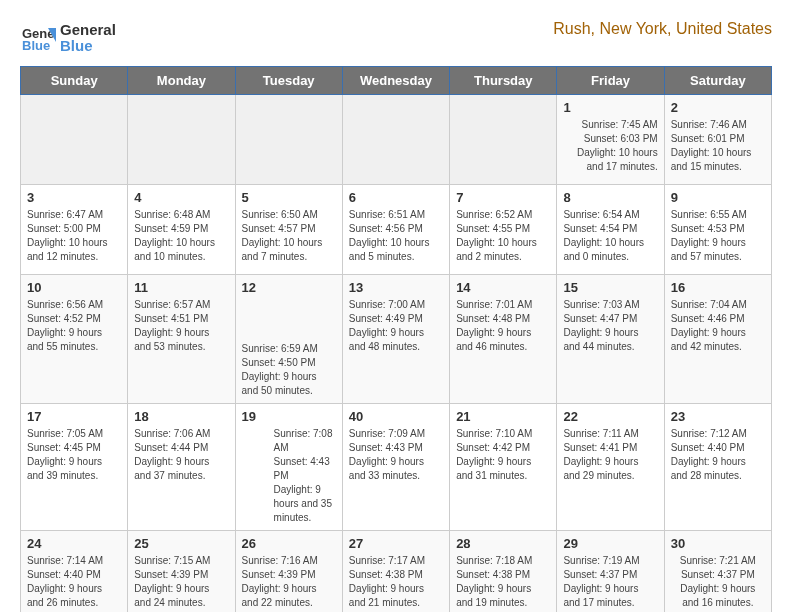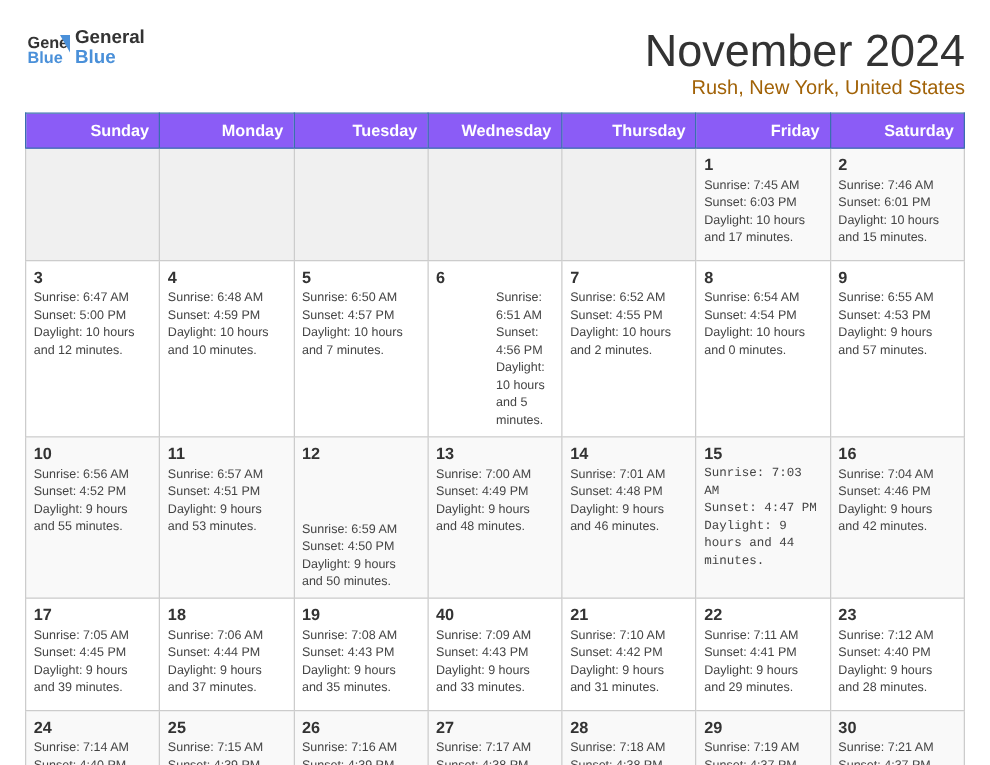--- a/index.html
+++ b/index.html
@@ -36,26 +36,26 @@
     .calendar-subtitle {
       font-size: 16px;
       color: #a16207;
     }
     table {
       width: 100%;
       border-collapse: collapse;
       table-layout: fixed;
     }
     thead tr th {
-      background-color: #8b5cf6;
+      background-color: #737373;
       color: white;
       font-size: 13px;
       font-weight: bold;
       padding: 6px 8px;
-      text-align: right;
+      text-align: center;
       border: 1px solid #3a6faf;
     }
     tbody tr td {
       border: 1px solid #ccc;
       vertical-align: top;
       padding: 5px 6px;
       font-size: 10.5px;
       color: #333;
       height: 90px;
       background: #fff;
@@ -87,21 +87,20 @@
       <text x="2" y="18" font-size="13" font-weight="bold" fill="#333">General</text>
       <text x="2" y="30" font-size="13" font-weight="bold" fill="#4a90d9">Blue</text>
       <polygon points="28,8 36,8 36,22" fill="#4a90d9"></polygon>
     </svg>
     <div>
       <div style="font-size:15px;font-weight:bold;color:#333;line-height:1.1">General</div>
       <div style="font-size:15px;font-weight:bold;color:#4a90d9;line-height:1.1">Blue</div>
     </div>
   </div>
   <div class="title-section">
-    <div class="calendar-title">November 2024</div>
     <div class="calendar-subtitle">Rush, New York, United States</div>
   </div>
 </div>
 
 <table>
   <thead>
     <tr id="header-row">
     <th>Sunday</th>
         <th>Monday</th>
         <th>Tuesday</th>
@@ -113,21 +112,21 @@
   </thead>
   <tbody id="calendar-body">
   <tr>
         <td class="empty-cell"></td>
         <td class="empty-cell"></td>
         <td class="empty-cell"></td>
         <td class="empty-cell"></td>
         <td class="empty-cell"></td>
         <td>
           <div class="day-number">1</div>
-          <div class="day-info" style="white-space: pre-line;">Sunrise: 7:45 AM
+          <div class="day-info" style="white-space: pre-line; text-align: right;">Sunrise: 7:45 AM
 Sunset: 6:03 PM
 Daylight: 10 hours and 17 minutes.</div>
         </td>
         <td>
           <div class="day-number">2</div>
           <div class="day-info" style="white-space: pre-line;">Sunrise: 7:46 AM
 Sunset: 6:01 PM
 Daylight: 10 hours and 15 minutes.</div>
         </td>
       </tr>
@@ -145,21 +144,21 @@
 Daylight: 10 hours and 10 minutes.</div>
         </td>
         <td>
           <div class="day-number">5</div>
           <div class="day-info" style="white-space: pre-line;">Sunrise: 6:50 AM
 Sunset: 4:57 PM
 Daylight: 10 hours and 7 minutes.</div>
         </td>
         <td>
           <div class="day-number">6</div>
-          <div class="day-info" style="white-space: pre-line; margin-left: 48px;">Sunrise: 6:51 AM
+          <div class="day-info" style="white-space: pre-line;">Sunrise: 6:51 AM
 Sunset: 4:56 PM
 Daylight: 10 hours and 5 minutes.</div>
         </td>
         <td>
           <div class="day-number">7</div>
           <div class="day-info" style="white-space: pre-line;">Sunrise: 6:52 AM
 Sunset: 4:55 PM
 Daylight: 10 hours and 2 minutes.</div>
         </td>
         <td>
@@ -201,21 +200,21 @@
 Daylight: 9 hours and 48 minutes.</div>
         </td>
         <td>
           <div class="day-number">14</div>
           <div class="day-info" style="white-space: pre-line;">Sunrise: 7:01 AM
 Sunset: 4:48 PM
 Daylight: 9 hours and 46 minutes.</div>
         </td>
         <td>
           <div class="day-number">15</div>
-          <div class="day-info" style="white-space: pre-line; font-family: Liberation Mono, monospace;">Sunrise: 7:03 AM
+          <div class="day-info" style="white-space: pre-line;">Sunrise: 7:03 AM
 Sunset: 4:47 PM
 Daylight: 9 hours and 44 minutes.</div>
         </td>
         <td>
           <div class="day-number">16</div>
           <div class="day-info" style="white-space: pre-line;">Sunrise: 7:04 AM
 Sunset: 4:46 PM
 Daylight: 9 hours and 42 minutes.</div>
         </td>
       </tr>
@@ -227,21 +226,21 @@
 Daylight: 9 hours and 39 minutes.</div>
         </td>
         <td>
           <div class="day-number">18</div>
           <div class="day-info" style="white-space: pre-line;">Sunrise: 7:06 AM
 Sunset: 4:44 PM
 Daylight: 9 hours and 37 minutes.</div>
         </td>
         <td>
           <div class="day-number">19</div>
-          <div class="day-info" style="white-space: pre-line;">Sunrise: 7:08 AM
+          <div class="day-info" style="white-space: pre-line; margin-left: 32px;">Sunrise: 7:08 AM
 Sunset: 4:43 PM
 Daylight: 9 hours and 35 minutes.</div>
         </td>
         <td>
           <div class="day-number">40</div>
           <div class="day-info" style="white-space: pre-line;">Sunrise: 7:09 AM
 Sunset: 4:43 PM
 Daylight: 9 hours and 33 minutes.</div>
         </td>
         <td>
@@ -295,19 +294,19 @@
 Daylight: 9 hours and 19 minutes.</div>
         </td>
         <td>
           <div class="day-number">29</div>
           <div class="day-info" style="white-space: pre-line;">Sunrise: 7:19 AM
 Sunset: 4:37 PM
 Daylight: 9 hours and 17 minutes.</div>
         </td>
         <td>
           <div class="day-number">30</div>
-          <div class="day-info" style="white-space: pre-line;">Sunrise: 7:21 AM
+          <div class="day-info" style="white-space: pre-line; text-align: center;">Sunrise: 7:21 AM
 Sunset: 4:37 PM
 Daylight: 9 hours and 16 minutes.</div>
         </td>
       </tr>
     </tbody>
 </table>
 
 </body></html>

